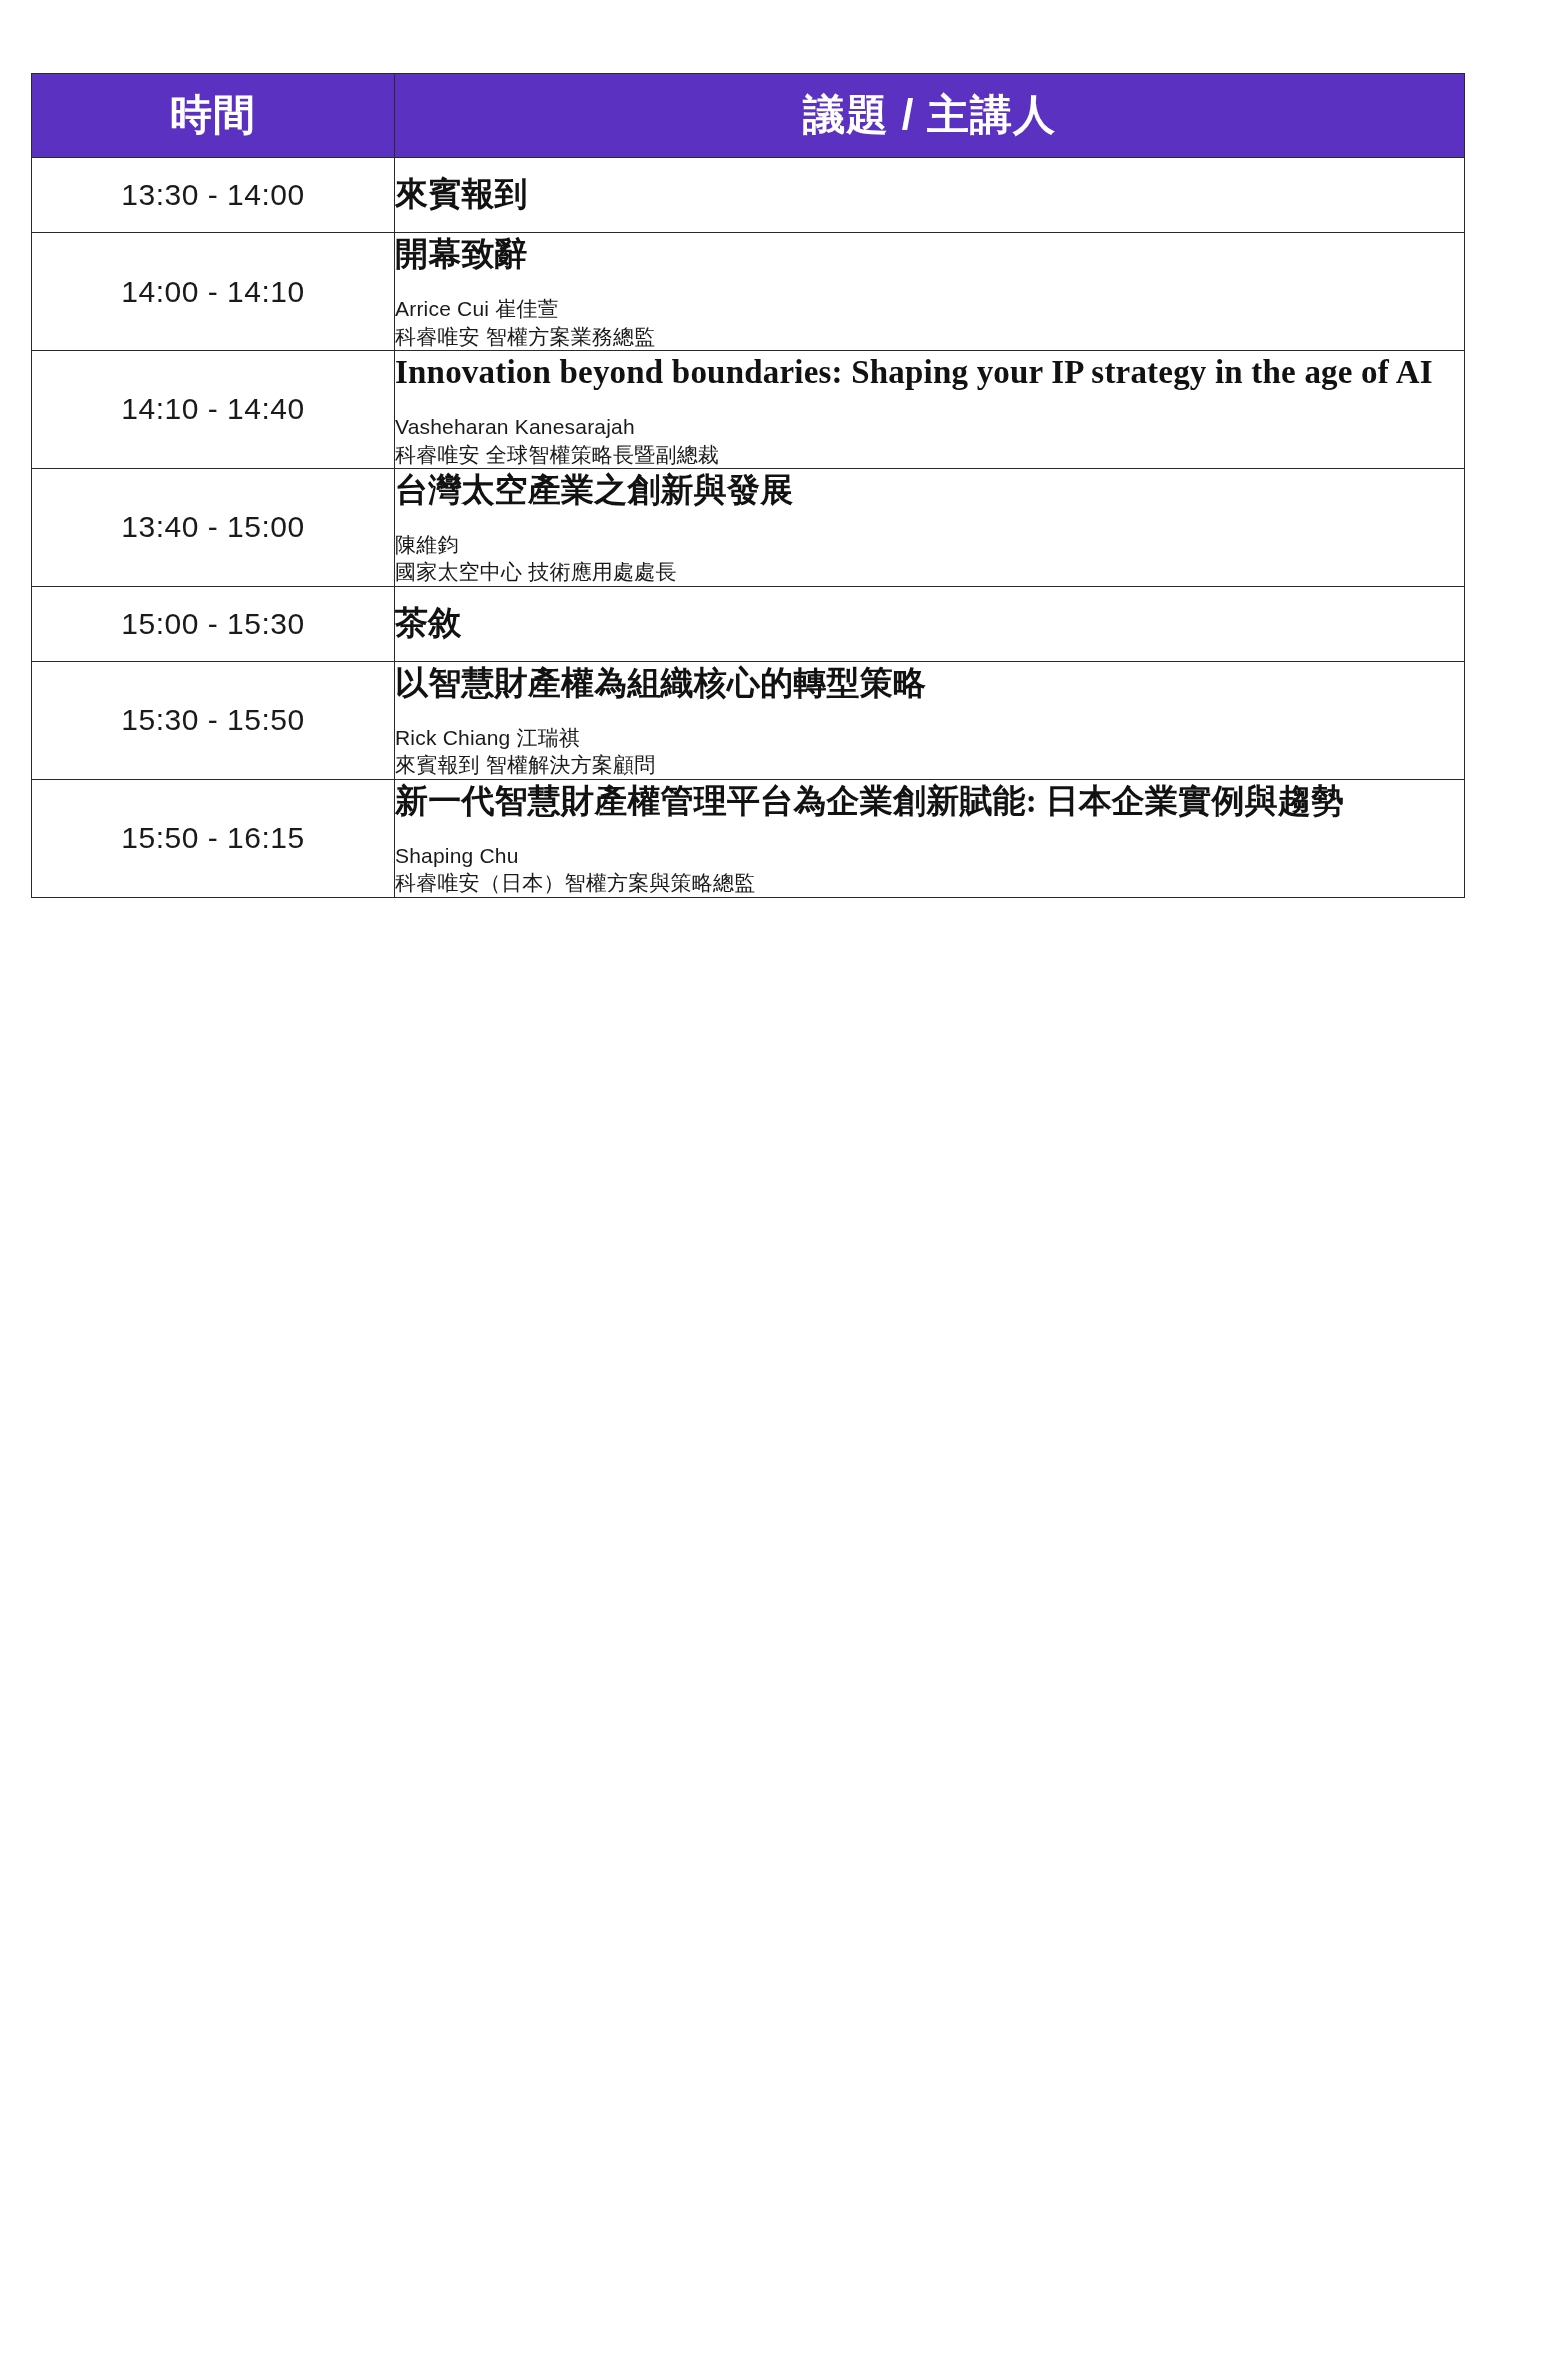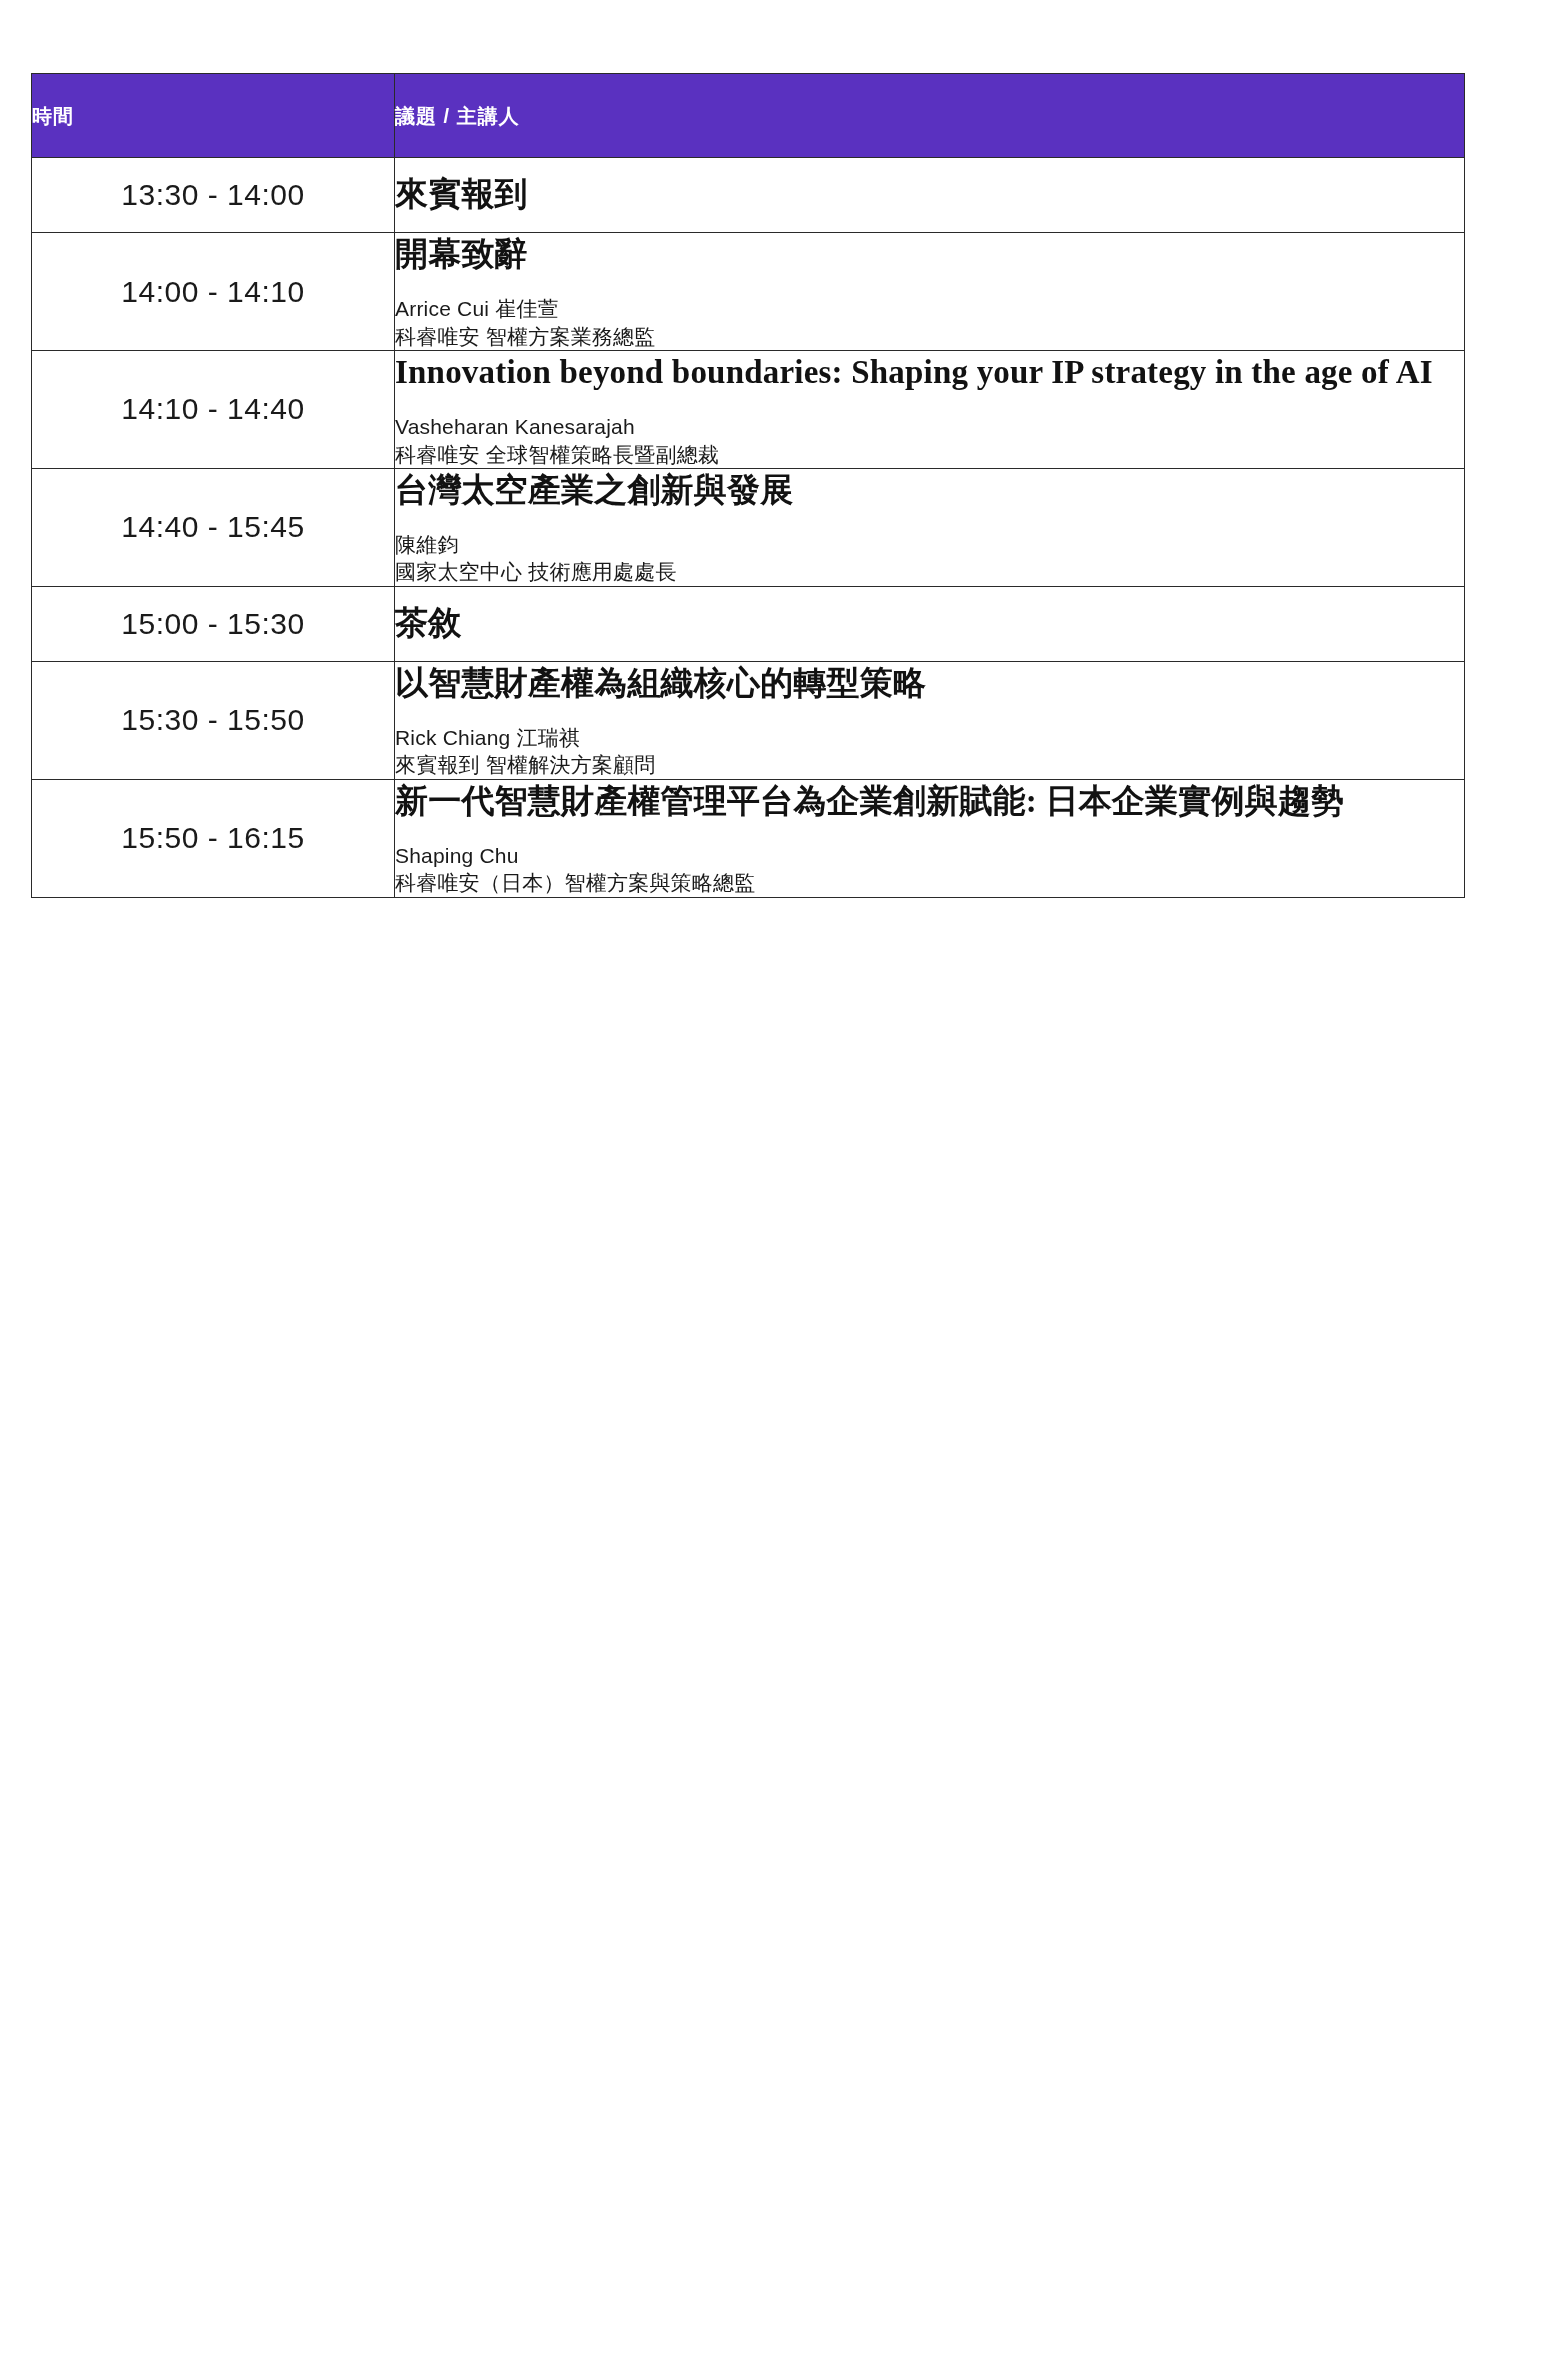--- a/index.html
+++ b/index.html
@@ -38,23 +38,23 @@
     vertical-align: middle;
   }
 
   col.col-time  { width: 363px; }
   col.col-topic { width: 1070px; }
 
   
   .hdr-cell {
     background: #5a31c0;
     color: #ffffff;
-    text-align: left;
+    text-align: center;
     font-weight: bold;
-    font-size: 20px;
+    font-size: 42px;
     line-height: 1.1;
     letter-spacing: 1px;
     height: 83px;
     border-color: #2a2a2a;
   }
 
   
   .time-cell {
     text-align: center;
     font-size: 30px;
@@ -148,21 +148,21 @@
         <td class="topic-cell">
           <div class="topic-title">Innovation beyond boundaries: Shaping your IP strategy in the age of AI</div>
           <div class="speaker-block">
             <div class="speaker-line">Vasheharan Kanesarajah</div>
             <div class="speaker-line">科睿唯安 全球智權策略長暨副總裁</div>
           </div>
         </td>
       </tr>
 
       <tr>
-        <td class="time-cell">14:40 - 15:45</td>
+        <td class="time-cell">13:40 - 15:00</td>
         <td class="topic-cell">
           <div class="topic-title">台灣太空產業之創新與發展</div>
           <div class="speaker-block">
             <div class="speaker-line">陳維鈞</div>
             <div class="speaker-line">國家太空中心 技術應用處處長</div>
           </div>
         </td>
       </tr>
 
       <tr class="row-compact">

